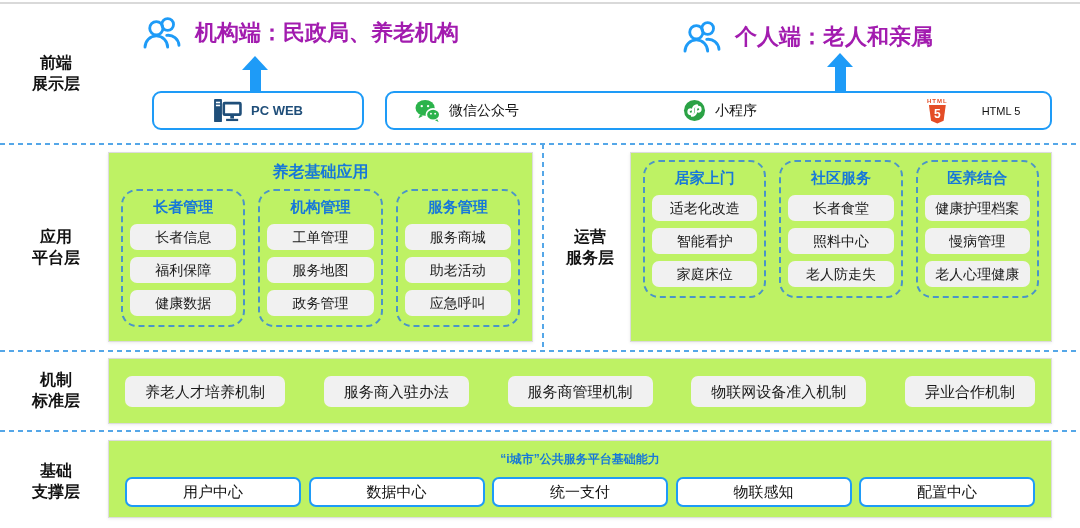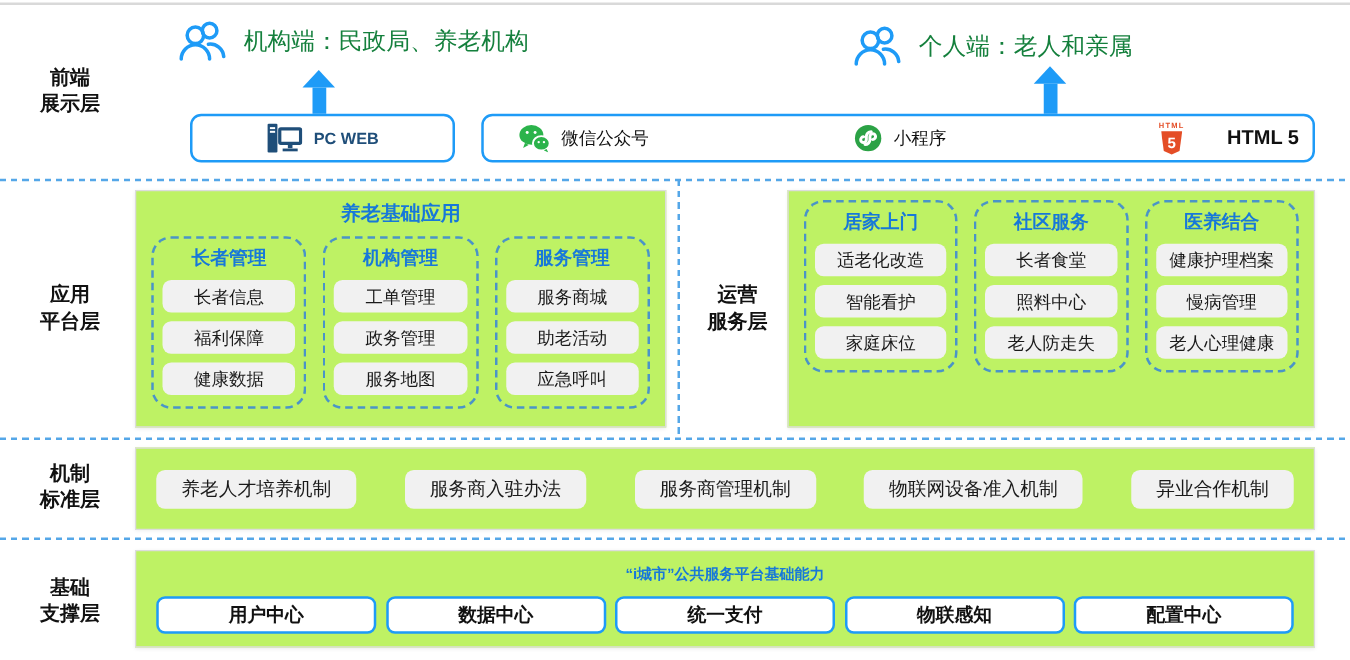--- a/index.html
+++ b/index.html
@@ -11,34 +11,34 @@
 
   .hsep { position:absolute; left:0; width:1080px; height:2px;
           background:repeating-linear-gradient(90deg,#55A7E8 0 5px,transparent 5px 9px); }
   .vsep { position:absolute; width:2px;
           background:repeating-linear-gradient(180deg,#55A7E8 0 5px,transparent 5px 9px); }
 
   .layer-label { position:absolute; left:8px; width:96px; text-align:center;
                  font-weight:bold; font-size:16px; line-height:21px; color:#111; }
 
   .audience { position:absolute; display:flex; align-items:center; gap:14px; }
-  .audience-text { font-size:19px; font-weight:normal; color:#15803d; }
+  .audience-text { font-size:22px; font-weight:bold; color:#a21caf; }
 
   .arrow { position:absolute; width:26px; display:flex; flex-direction:column; align-items:center; }
   .arrow .head { width:0; height:0; border-left:13px solid transparent;
                  border-right:13px solid transparent; border-bottom:14px solid #1E9BF7; }
   .arrow .shaft { width:11px; background:#1E9BF7; flex:1; }
 
   .channel-box { position:absolute; height:39px; border:2px solid #1E9BF7; border-radius:9px; background:#fff; }
   .pcweb-box { left:152px; top:91px; width:212px; display:flex; align-items:center; justify-content:center; gap:9px; }
   .pcweb-label { font-size:13px; font-weight:bold; color:#1F4E79; }
   .channels-box { left:385px; top:91px; width:667px; }
   .channel-item { position:absolute; top:0; height:100%; display:flex; align-items:center; gap:9px; }
   .channel-label { font-size:14px; font-weight:500; color:#111; }
-  .html5-label { font-size:16px; font-weight:bold; color:#111;padding-left:25px; }
+  .html5-label { font-size:11px; font-weight:normal; color:#111;padding-left:25px; }
 
   .mini-wrap { width:23px; height:23px; }
   .html5-logo { display:flex; flex-direction:column; align-items:center; }
   .html5-word { font-size:6px; font-weight:bold; color:#E44D26; letter-spacing:1px; line-height:7px; }
   .html5-shield { width:17px; height:19px; background:#E44D26;
                   clip-path:polygon(0 0,100% 0,87% 86%,50% 100%,13% 86%);
                   display:flex; align-items:center; justify-content:center;
                   color:#fff; font-weight:bold; font-size:12px; }
 
   .panel { position:absolute; background:#bef264; border:1px solid #DCDCDC;
@@ -53,21 +53,21 @@
 
   .mech-row { position:absolute; left:0; top:0; width:100%; height:100%;
               display:flex; align-items:center; justify-content:space-between; padding:0 16px; }
   .mech-pill { background:#F1F1F1; border-radius:7px; font-size:15px; line-height:31px;
                padding:0 20px; color:#1a1a1a; white-space:nowrap; }
 
   .base-title { text-align:center; padding-top:8px; color:#1778D9; font-weight:bold; font-size:12px; line-height:20px; }
   .base-row { display:flex; justify-content:space-between; padding:0 16px; margin-top:8px; }
   .base-box { width:176px; height:30px; border:2px solid #1E9BF7; border-radius:7px;
               display:flex; align-items:center; justify-content:center;
-              font-size:15px; font-weight:700; color:#111; background:#fff; }
+              font-size:15px; font-weight:400; color:#111; background:#fff; }
 </style>
 </head>
 <body>
 
 <div class="canvas">
 
   <div class="topline"></div>
 
   <div class="layer-label" style="top:52px;">
     <div>前端</div>
@@ -164,22 +164,22 @@
     <div class="groups">
       <div class="group">
         <div class="group-title">长者管理</div>
         <div class="group-item">长者信息</div>
         <div class="group-item">福利保障</div>
         <div class="group-item">健康数据</div>
       </div>
       <div class="group">
         <div class="group-title">机构管理</div>
         <div class="group-item">工单管理</div>
+        <div class="group-item">服务地图</div>
         <div class="group-item">政务管理</div>
-        <div class="group-item">服务地图</div>
       </div>
       <div class="group">
         <div class="group-title">服务管理</div>
         <div class="group-item">服务商城</div>
         <div class="group-item">助老活动</div>
         <div class="group-item">应急呼叫</div>
       </div>
     </div>
   </div>
 

